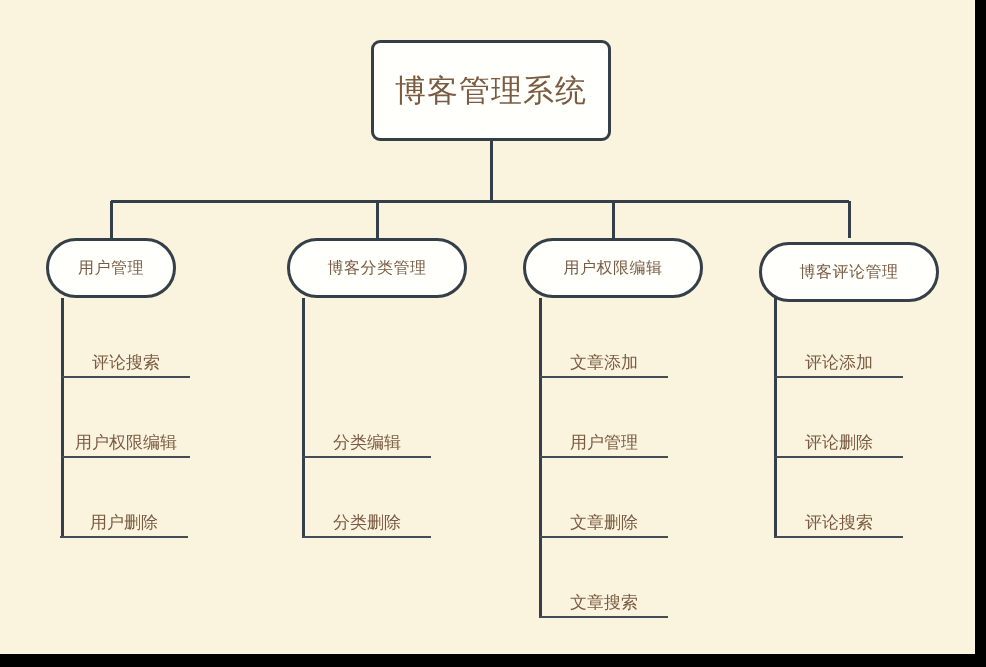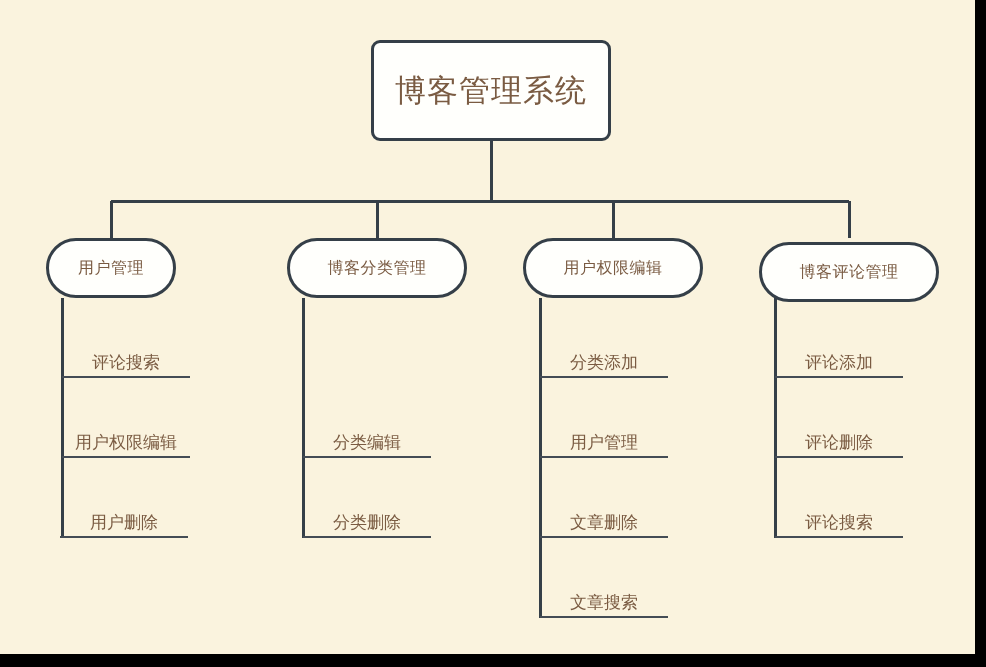--- a/index.html
+++ b/index.html
@@ -120,21 +120,21 @@
         <div class="leaf" style="left: 303px; top: 420px; width: 128px; height: 38px;">
           <span>分类编辑</span>
         </div>
         <div class="leaf" style="left: 303px; top: 500px; width: 128px; height: 38px;">
           <span>分类删除</span>
         </div>
         <div class="node node-branch" style="left: 523px; top: 238px; width: 180px; height: 60px;">
           <span>用户权限编辑</span>
         </div>
         <div class="leaf" style="left: 540px; top: 340px; width: 128px; height: 38px;">
-          <span>分类添加</span>
+          <span>文章添加</span>
         </div>
         <div class="leaf" style="left: 540px; top: 420px; width: 128px; height: 38px;">
           <span>用户管理</span>
         </div>
         <div class="leaf" style="left: 540px; top: 500px; width: 128px; height: 38px;">
           <span>文章删除</span>
         </div>
         <div class="leaf" style="left: 540px; top: 580px; width: 128px; height: 38px;">
           <span>文章搜索</span>
         </div>

